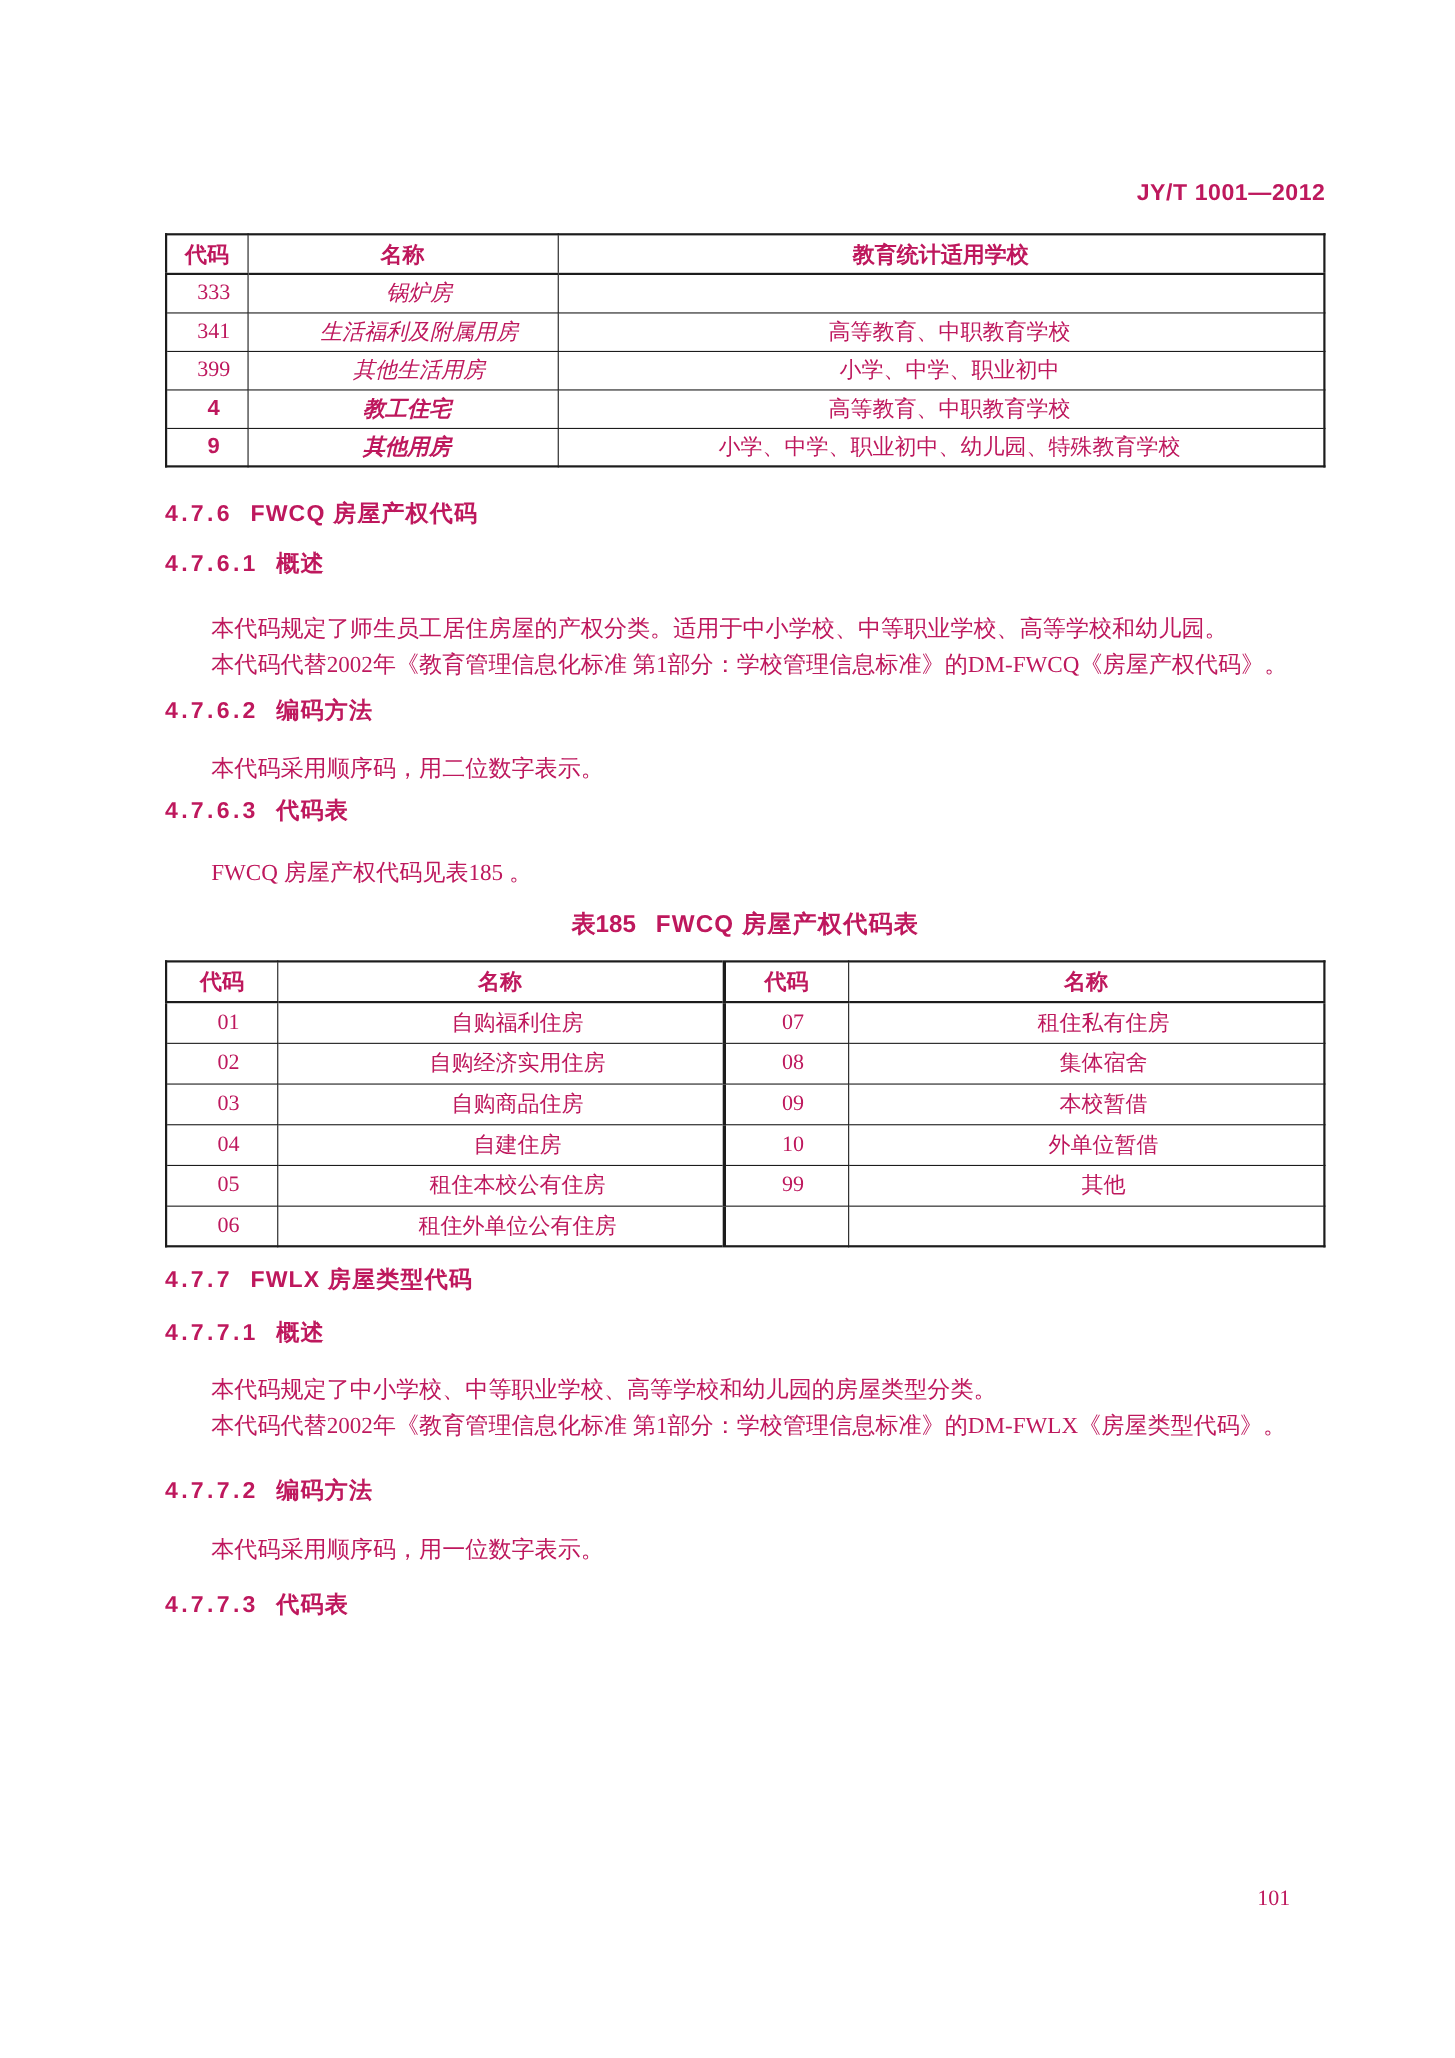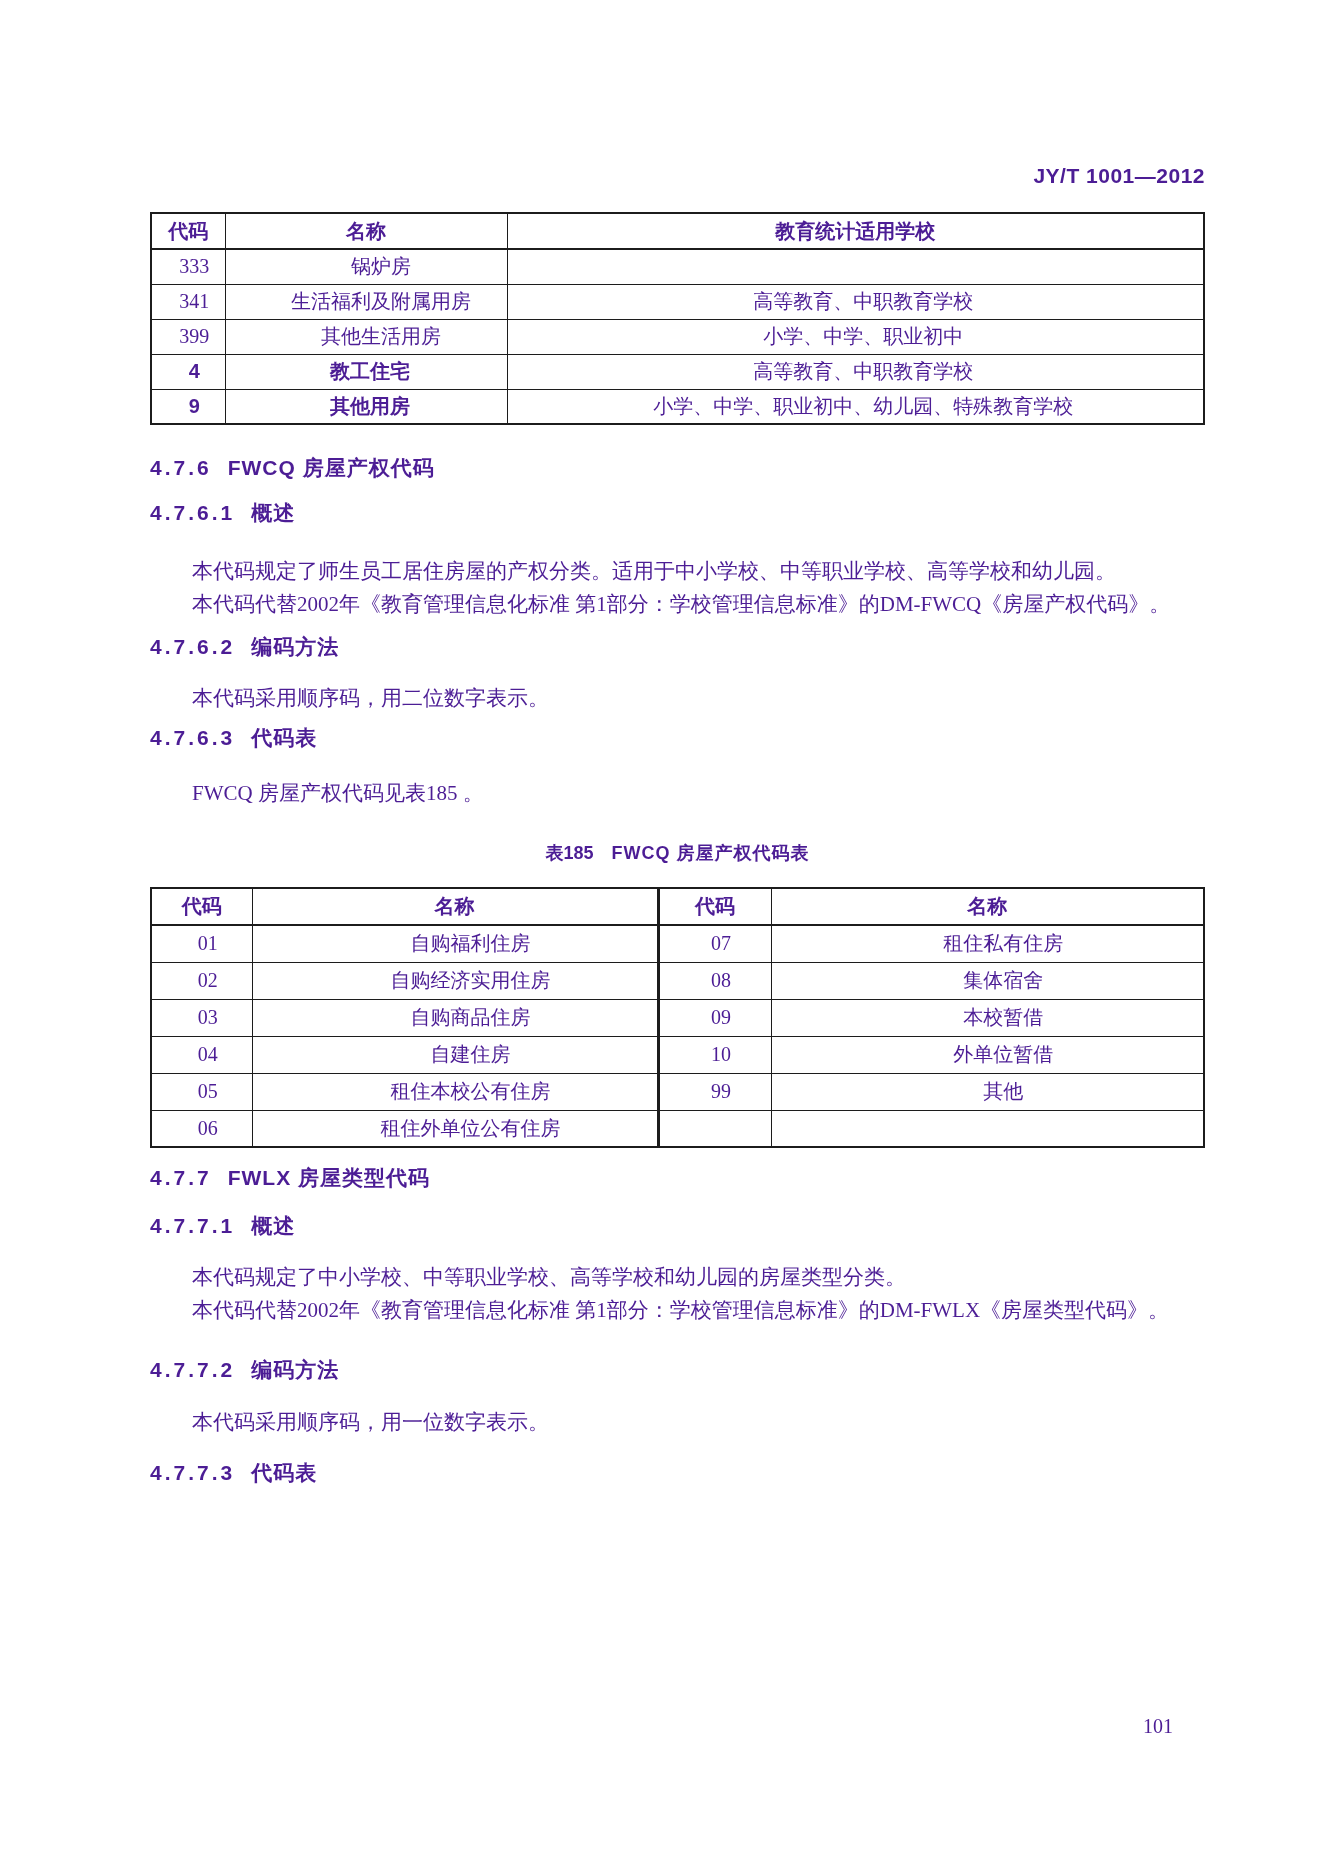--- a/index.html
+++ b/index.html
@@ -2,21 +2,21 @@
 <html><head>
 <meta charset="utf-8">
 <style>
   html,body { margin:0; padding:0; background:#ffffff; }
   .page {
     position: relative;
     width: 1323px;
     height: 1758px;
     margin: 0 auto;
     background: #ffffff;
-    color: #4c1d95;
+    color: #be185d;
     font-family: "Liberation Serif", "DejaVu Serif", serif;
     overflow: hidden;
   }
   .content {
     padding: 163px 118px 0 150px; 
   }
 
   
   .doc-code {
     text-align: right;
@@ -47,21 +47,21 @@
     vertical-align: middle;
     text-align: center;
     padding: 0 0 0 12px;
     overflow: hidden;
     white-space: nowrap;
   }
 
   .top-table { margin-top: 23px; }
   .top-table thead tr { height: 36px; }
   .top-table tbody tr { height: 35px; }
-  .top-table td.name-cell { padding-left: 8px; }
+  .top-table td.name-cell { padding-left: 8px; font-style: italic; }
   .top-table td.name-cell.indent { padding-left: 30px; }
   .top-table td.schools-cell { padding-left: 16px; }
   .top-table tr.bold-row td.code-cell,
   .top-table tr.bold-row td.name-cell {
     font-family: "Liberation Sans", "DejaVu Sans", sans-serif;
     font-weight: 700;
   }
 
   .code-table { margin-top: 20px; }
   .code-table thead tr { height: 37px; }
@@ -100,25 +100,25 @@
   }
   .pg-476-overview { margin-top: 29px; }
   .pg-476-coding   { margin-top: 22px; }
   .pg-476-ref      { margin-top: 26px; }
   .pg-477-overview { margin-top: 22px; }
   .pg-477-coding   { margin-top: 23px; }
   .pg-477-ref      { margin-top: 24px; }
 
   
   .table-caption {
-    margin-top: 30px;
+    margin-top: 16px;
     text-align: center;
     font-family: "Liberation Sans", "DejaVu Sans", sans-serif;
     font-weight: 700;
-    font-size: 18px;
+    font-size: 22px;
     line-height: 27px;
   }
   .table-caption .cap-title { margin-left: 18px; letter-spacing: 1px; }
 
   
   .page-number {
     position: absolute;
     top: 1714px;
     right: 150px;
     font-size: 20px;

